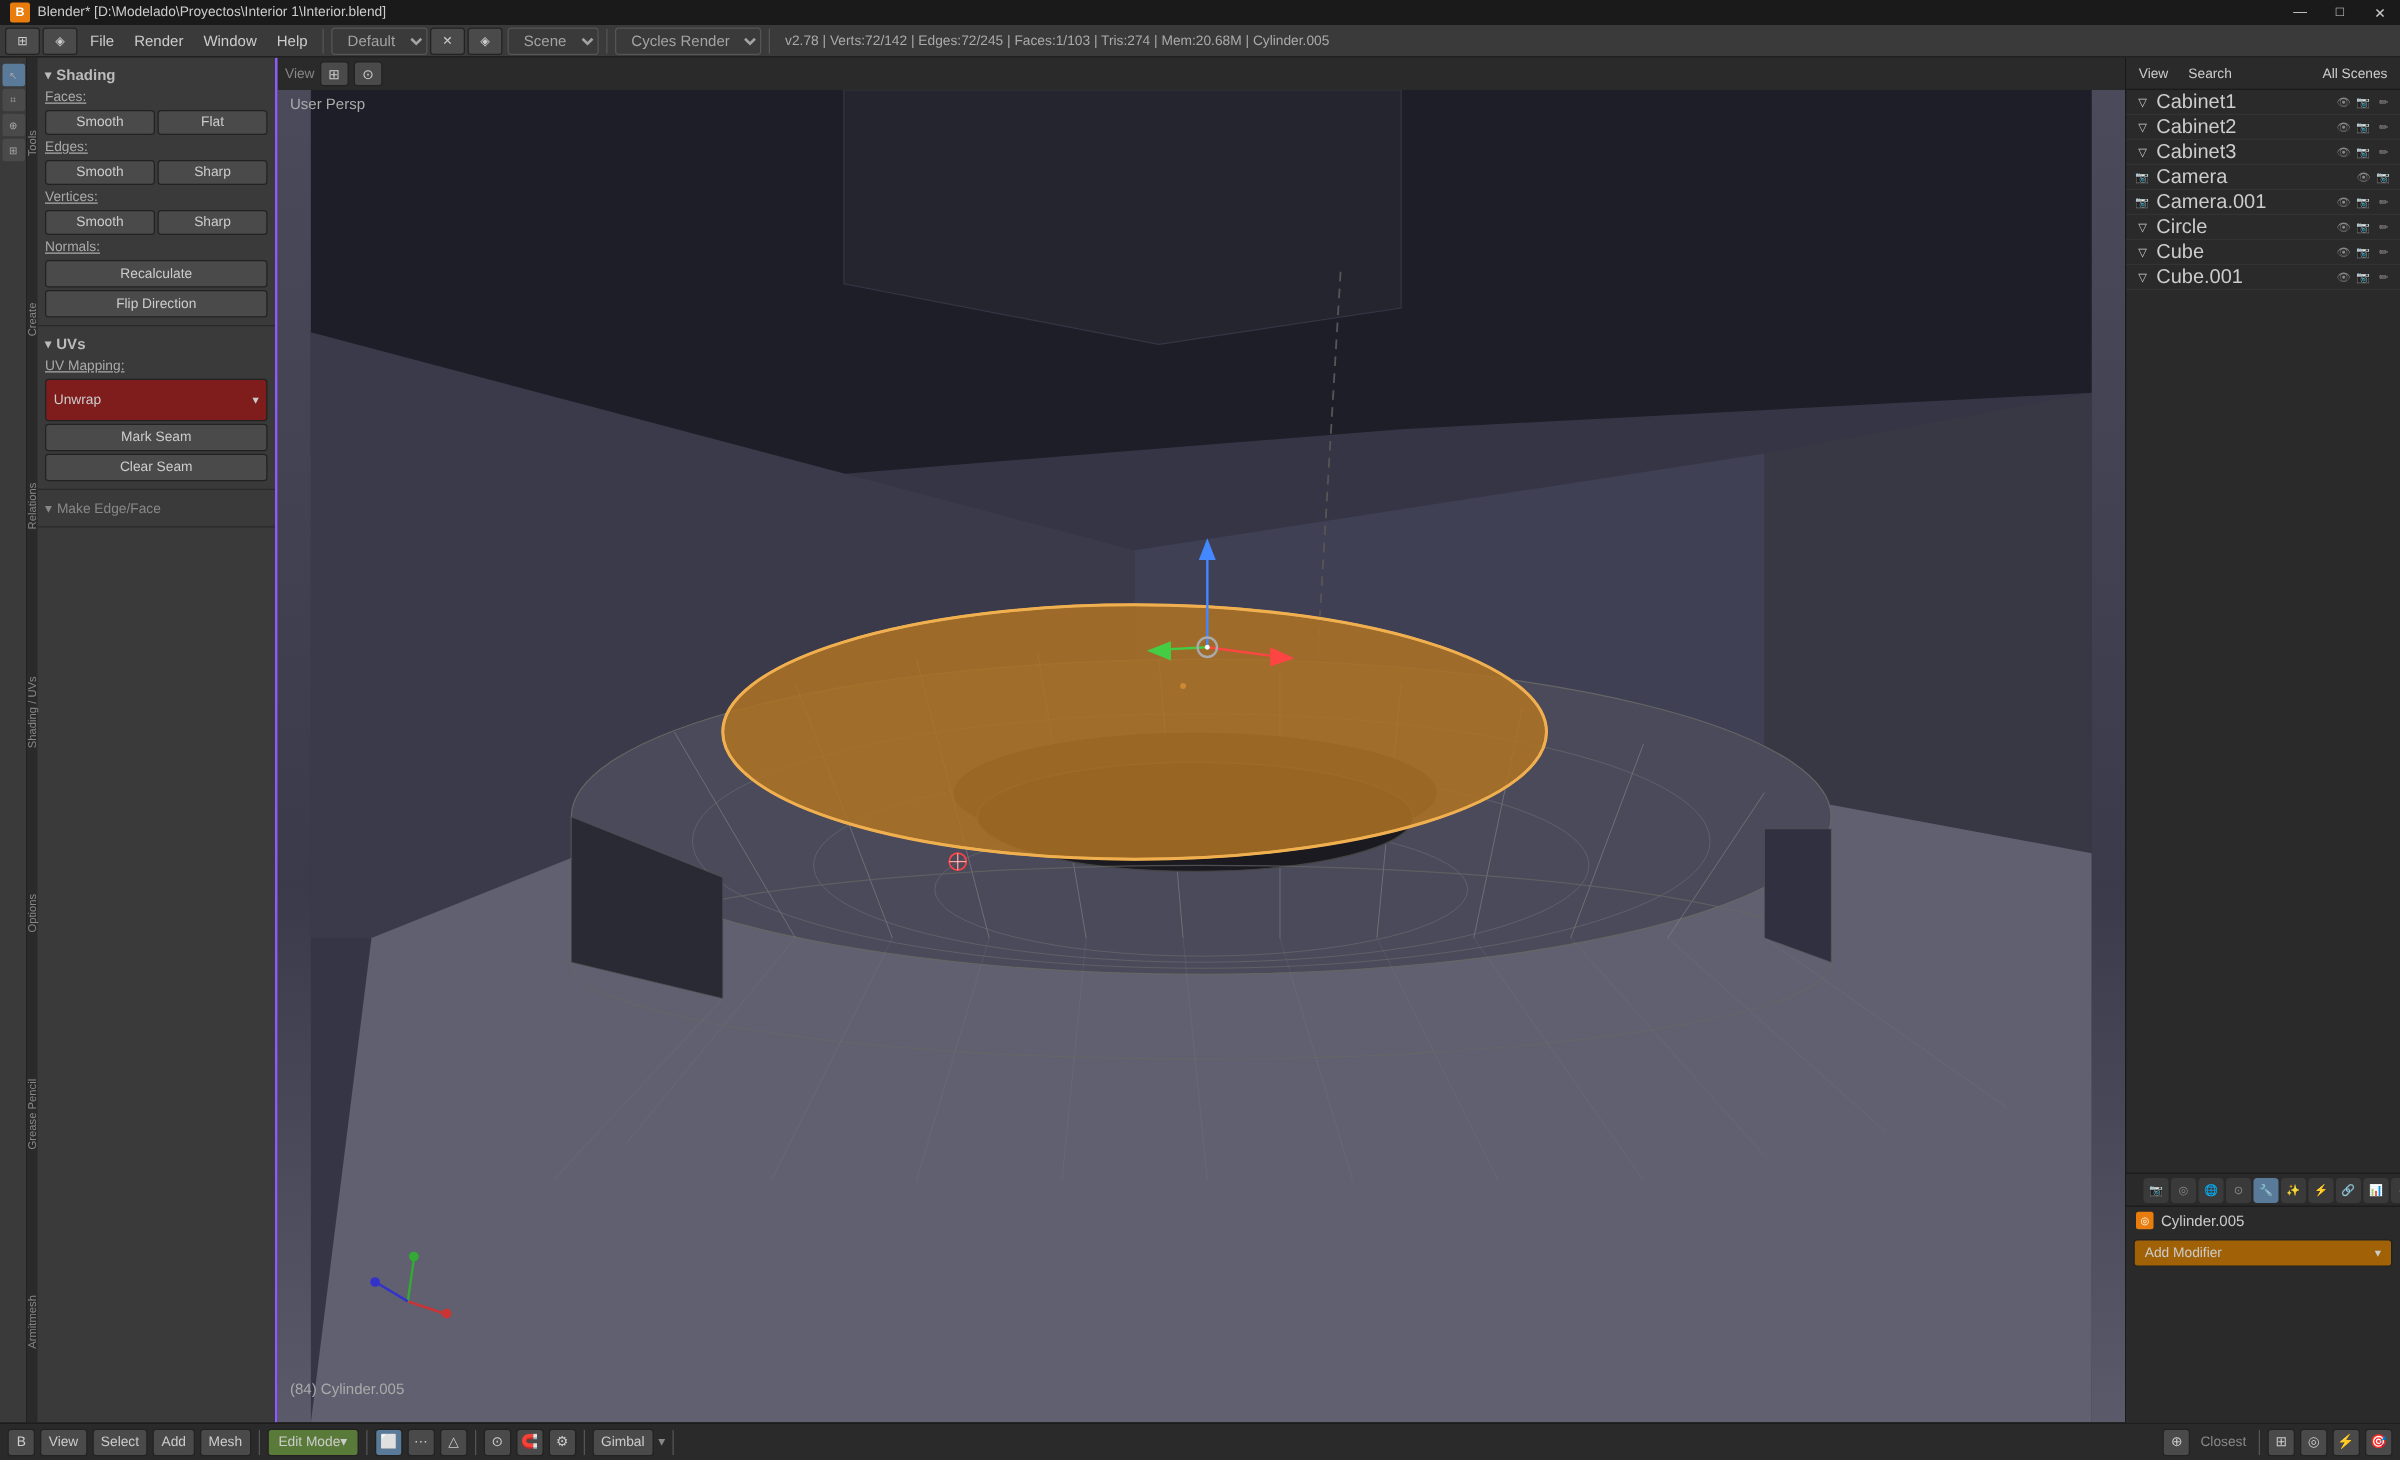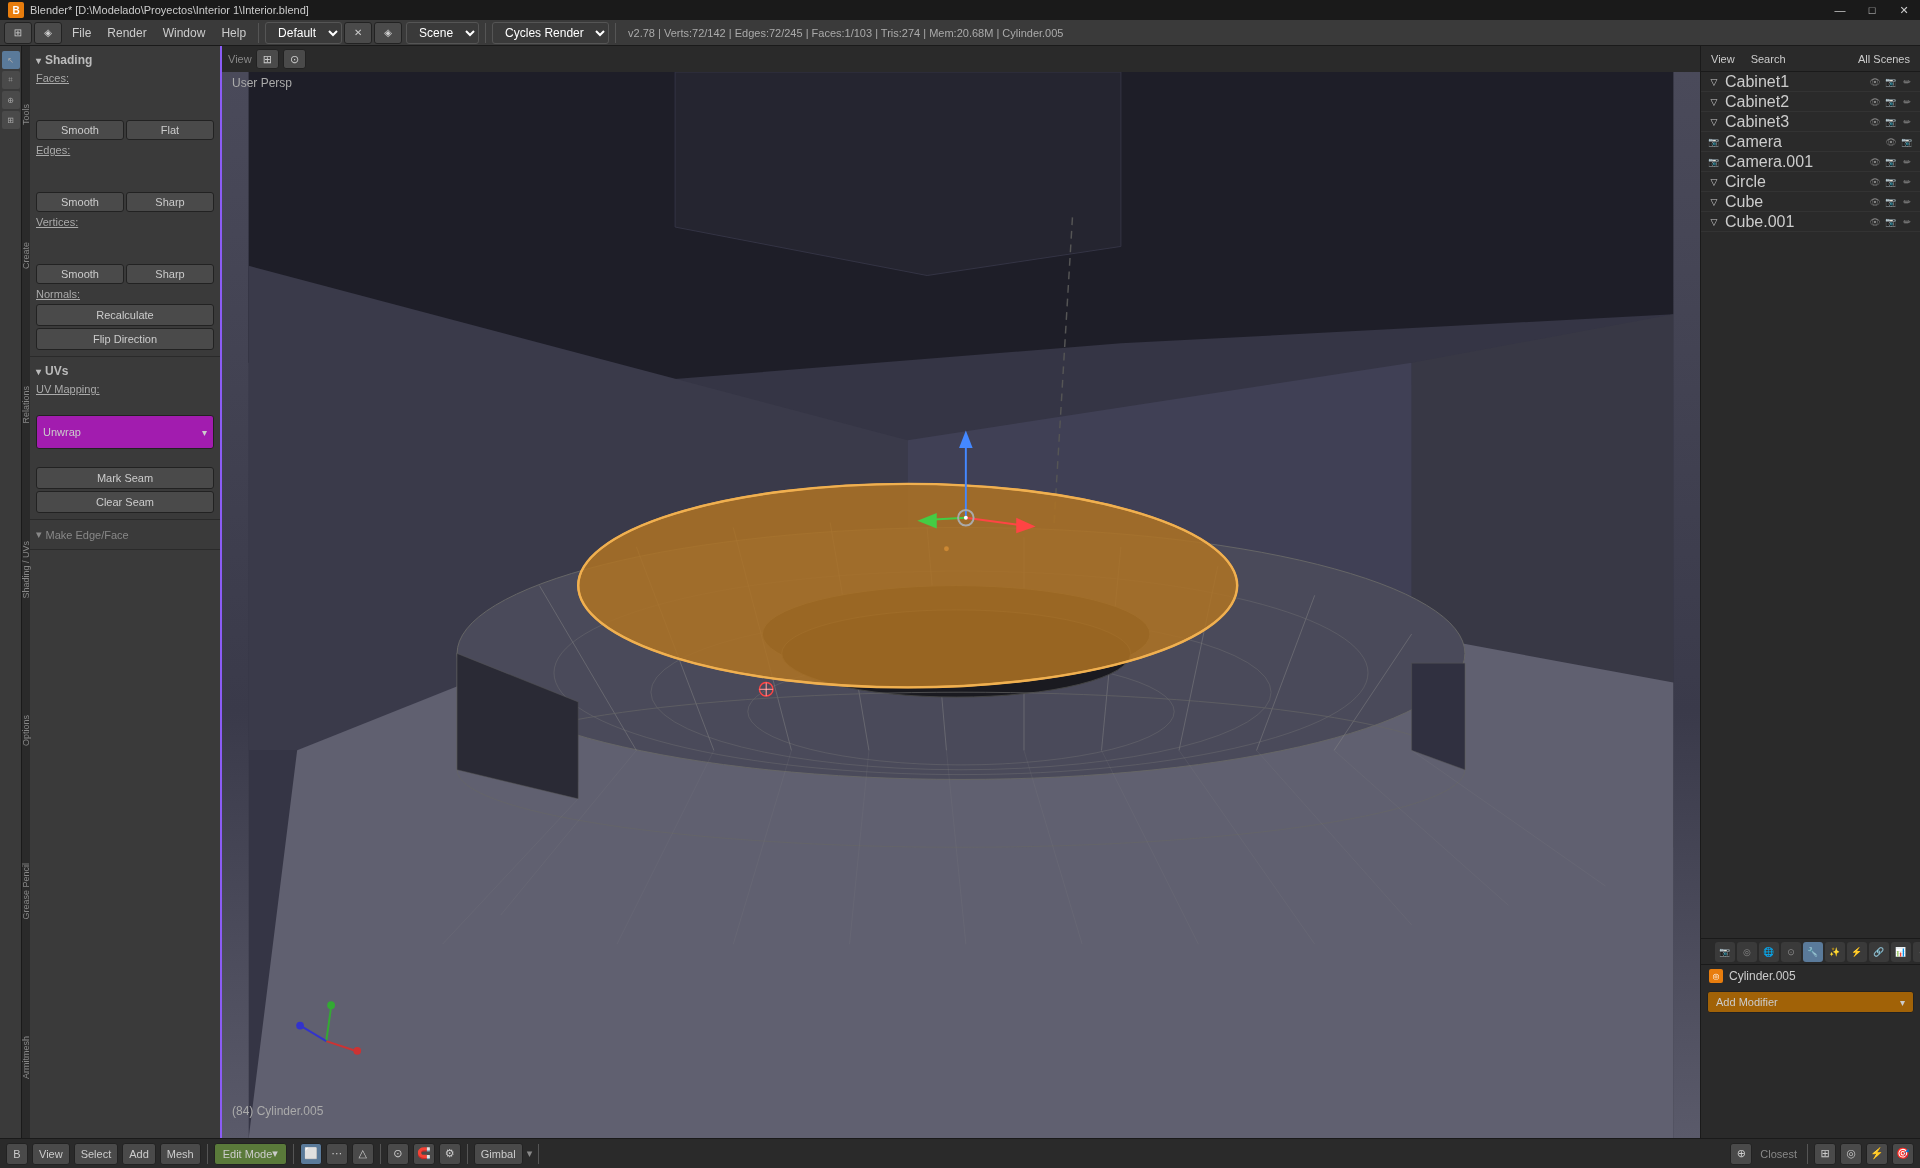--- a/index.html
+++ b/index.html
@@ -79,21 +79,21 @@
       cursor: pointer;
       font-size: 12px;
       display: flex; align-items: center;
     }
     .menu-separator { width: 1px; height: 20px; background: #555; margin: 0 4px; }
     .menu-dropdown {
       background: #3a3a3a;
       border: 1px solid #555;
       border-radius: 3px;
       padding: 2px 8px;
-      color: #ffffff;
+      color: #a3a3a3;
       font-size: 12px;
       height: 22px;
       cursor: pointer;
       margin: 0 2px;
     }
 
     
     #left-panel {
       position: absolute;
       top: 46px; left: 0;
@@ -188,40 +188,40 @@
     .panel-btn {
       flex: 1;
       height: 20px;
       background: #4a4a4a;
       border: 1px solid #222;
       border-radius: 3px;
       color: #ccc;
       font-size: 11px;
       cursor: pointer;
       text-align: center;
-      display: flex; align-items: center; justify-content: center; margin-top: 32px;
+      display: flex; align-items: center; justify-content: center;
     }
     .panel-full-btn {
       width: calc(100% - 12px);
       margin: 2px 6px;
       height: 22px;
       background: #4a4a4a;
       border: 1px solid #222;
       border-radius: 3px;
       color: #ccc;
       font-size: 11px;
       cursor: pointer;
       text-align: center;
       display: flex; align-items: center; justify-content: center;
     }
     .dropdown-btn {
       width: calc(100% - 12px);
-      margin: 18px 6px;
+      margin: 2px 6px;
       height: 22px;
-      background: #a21caf;
+      background: #7f1d1d;
       border: 1px solid #222;
       border-radius: 3px;
       color: #ccc;
       font-size: 11px;
       cursor: pointer;
       display: flex; align-items: center; justify-content: space-between;
       padding: 16px 6px;
     }
     .dropdown-btn::after {
       content: '▾';

